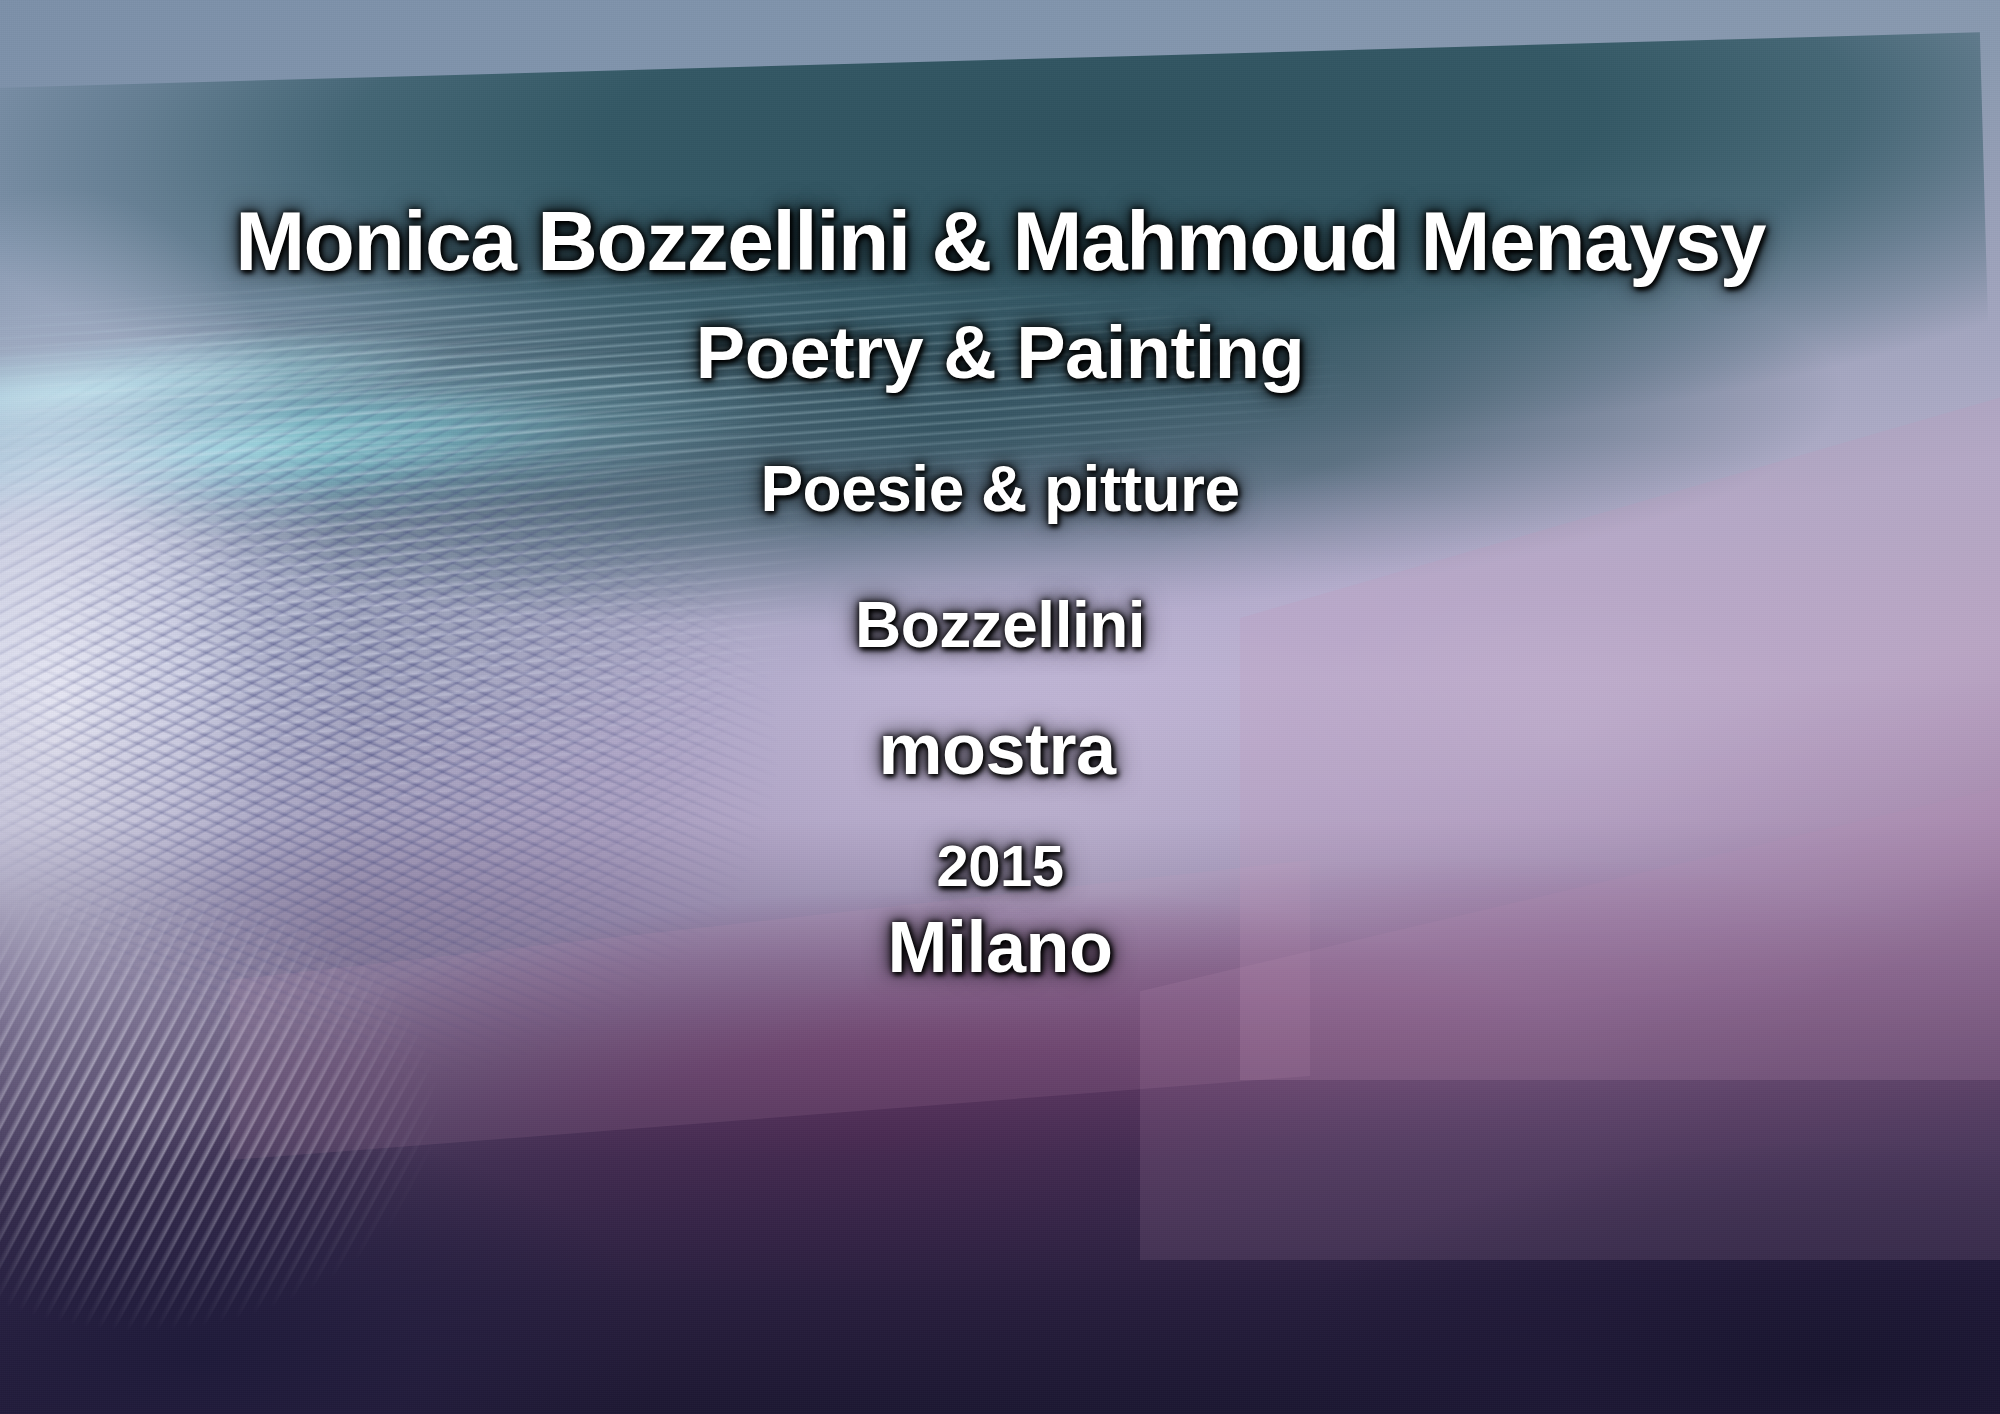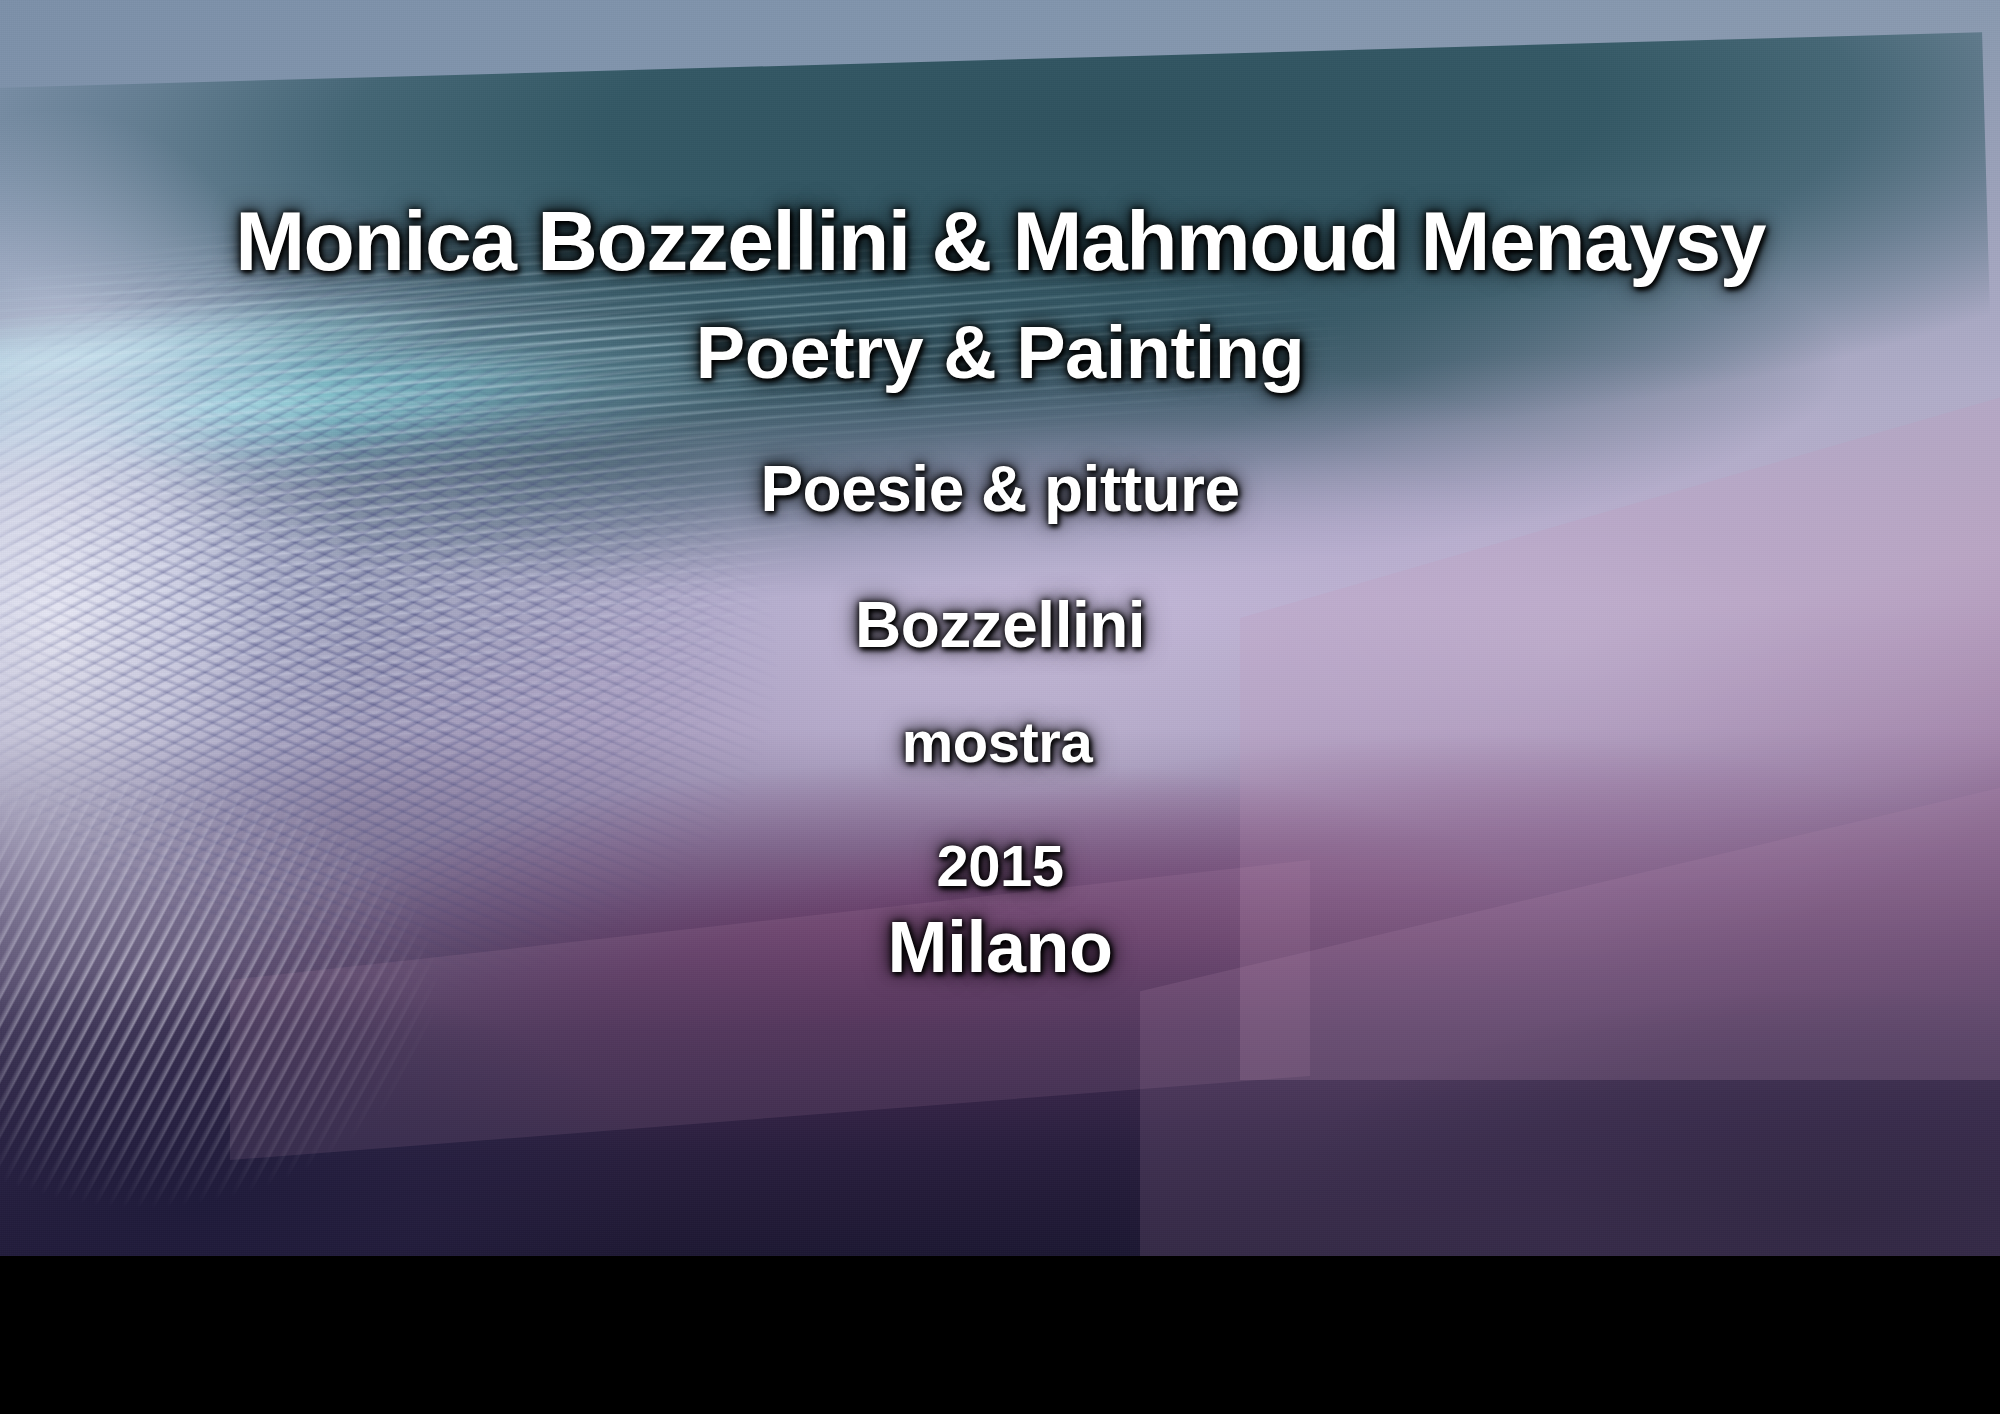--- a/index.html
+++ b/index.html
@@ -11,21 +11,21 @@
   body {
     width: 2000px;
     height: 1414px;
     overflow: hidden;
     font-family: "Liberation Sans", sans-serif;
   }
 
   #poster {
     position: relative;
     width: 2000px;
-    height: 1256px;
+    height: 1414px;
     overflow: hidden;
     background: #6f84a0;
   }
 
   
   .bglayer {
     position: absolute;
     inset: 0;
     pointer-events: none;
   }
@@ -267,21 +267,21 @@
       0 0 6px rgba(0,0,0,0.95),
       0 0 14px rgba(0,0,0,0.85),
       0 0 26px rgba(0,0,0,0.70),
       2px 3px 5px rgba(0,0,0,0.95);
   }
 
   #line-title   { position:absolute; top: 193px;  left:0; right:0; font-size: 84px; letter-spacing:-1.5px; }
   #line-sub-en  { position:absolute; top: 310px;  left:0; right:0; font-size: 74px; }
   #line-sub-it  { position:absolute; top: 452px;  left:0; right:0; font-size: 64px; }
   #line-kind-en { position:absolute; top: 588px;  left:0; right:0; font-size: 64px; }
-  #line-kind-it { position:absolute; top: 708px;  left:0; right:6px; font-size: 58px; }
+  #line-kind-it { position:absolute; top: 708px;  left:0; right:6px; font-size: 72px; }
   #line-year    { position:absolute; top: 790px;  left:0; right:0; font-size: 58px; margin-top: 42px; }
   #line-city    { position:absolute; top: 906px;  left:0; right:0; font-size: 72px; }
 </style>
 </head>
 <body>
 
 <div id="poster">
 
   <div class="bglayer" id="bg-base"></div>
   <div class="bglayer" id="bg-teal"></div>

